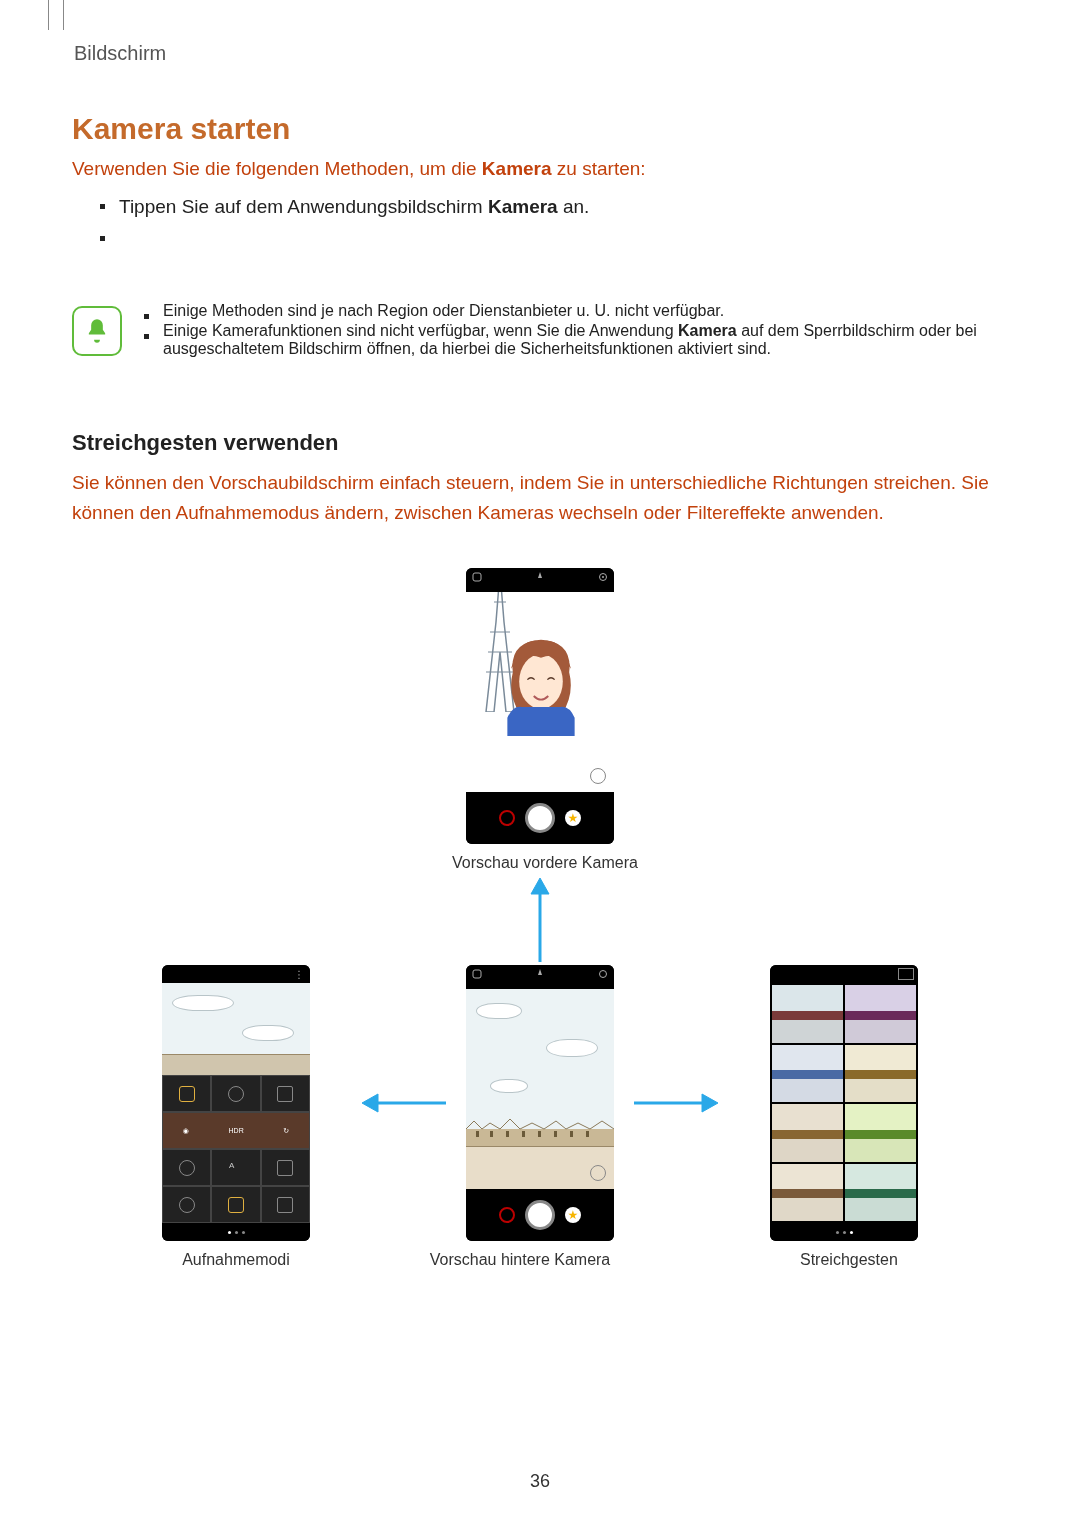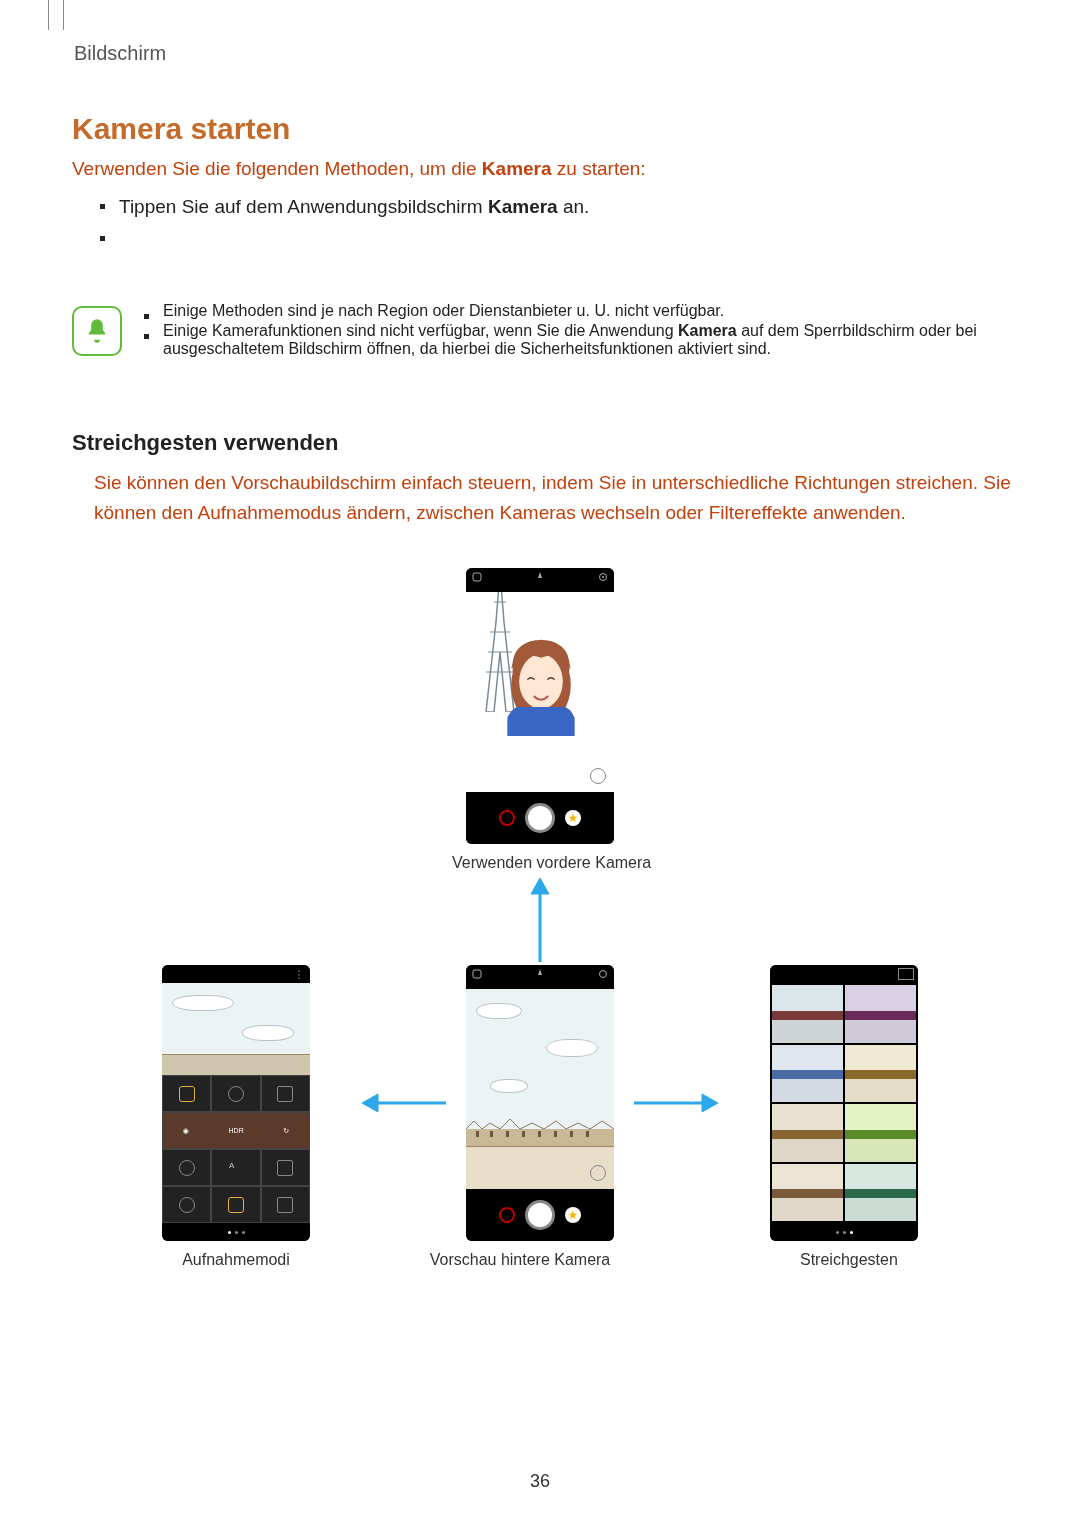--- a/index.html
+++ b/index.html
@@ -113,21 +113,21 @@
   .bell-svg { width: 28px; height: 28px; }
   .note-list { flex: 1; }
   .h2 {
     position: absolute;
     top: 430px;
     left: 72px;
     font-size: 22px;
     font-weight: 700;
     color: #222;
   }
-  .swipe-desc { top: 468px; margin-left: 22px; }
+  .swipe-desc { top: 468px; }
   .diagram {
     position: absolute;
     top: 560px;
     left: 72px;
     width: 935px;
     height: 820px;
   }
   .phone {
     position: absolute;
     width: 148px;
@@ -286,21 +286,21 @@
         <path d="M4 110 L4 90 Q10 76 20 78 L62 78 Q72 76 78 90 L78 110 Z" fill="#3a66c4"></path>
       </svg>
       <div style="position:absolute; right:8px; bottom:8px; width:14px; height:14px; border:1.5px solid #888; border-radius:50%;"></div>
     </div>
     <div class="bottom-bar">
       <div class="rec-btn"></div>
       <div class="shutter"></div>
       <div class="star-btn">★</div>
     </div>
   </div>
-  <div class="caption" style="left:380px; top:294px; width:176px;">Verwenden vordere Kamera</div>
+  <div class="caption" style="left:380px; top:294px; width:176px;">Vorschau vordere Kamera</div>
 
   <svg class="arrow" style="left:456px; top:318px; width:24px; height:84px;" viewBox="0 0 24 84">
     <line x1="12" y1="84" x2="12" y2="8" stroke="#2aa8e8" stroke-width="3"></line>
     <polygon points="12,0 3,16 21,16" fill="#2aa8e8"></polygon>
   </svg>
 
   <div class="phone" style="left:394px; top:405px;">
     <div class="top-bar">
       <svg class="tv" viewBox="0 0 10 10">
           <rect x="1" y="1" width="8" height="8" rx="2" fill="none" stroke="#aaa" stroke-width="1"></rect>

